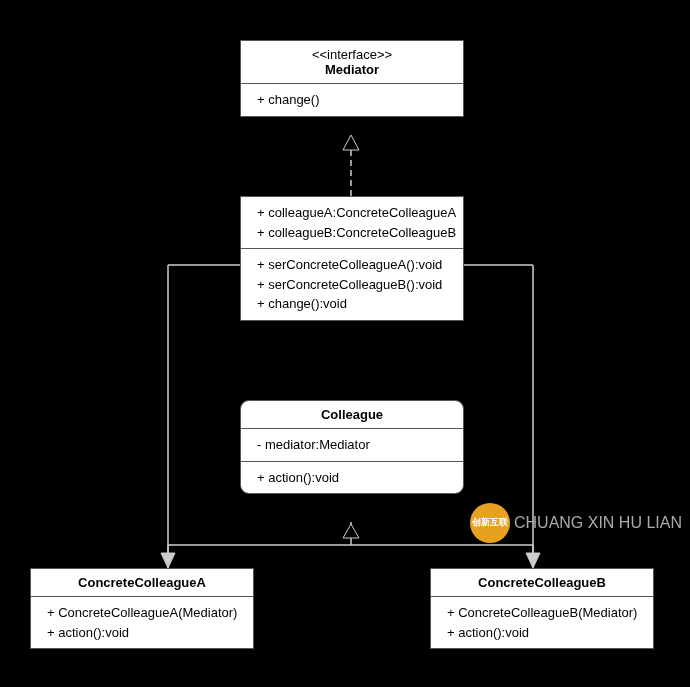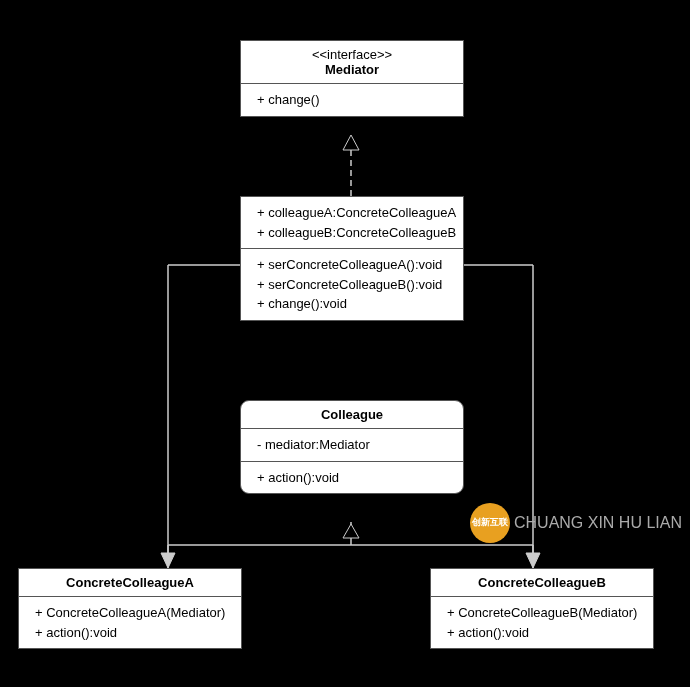--- a/index.html
+++ b/index.html
@@ -153,21 +153,21 @@
       <span>Colleague</span>
     </div>
     <div class="box-section">
       <p>- mediator:Mediator</p>
     </div>
     <div class="box-section">
       <p>+ action():void</p>
     </div>
   </div>
 
-  <div class="uml-box" style="left: 18px; top: 568px; width: 224px;">
+  <div class="uml-box" style="left: 30px; top: 568px; width: 224px;">
     <div class="box-header">
       <span>ConcreteColleagueA</span>
     </div>
     <div class="box-section">
       <p>+ ConcreteColleagueA(Mediator)</p>
       <p>+ action():void</p>
     </div>
   </div>
 
   <div class="uml-box" style="left: 430px; top: 568px; width: 224px;">

